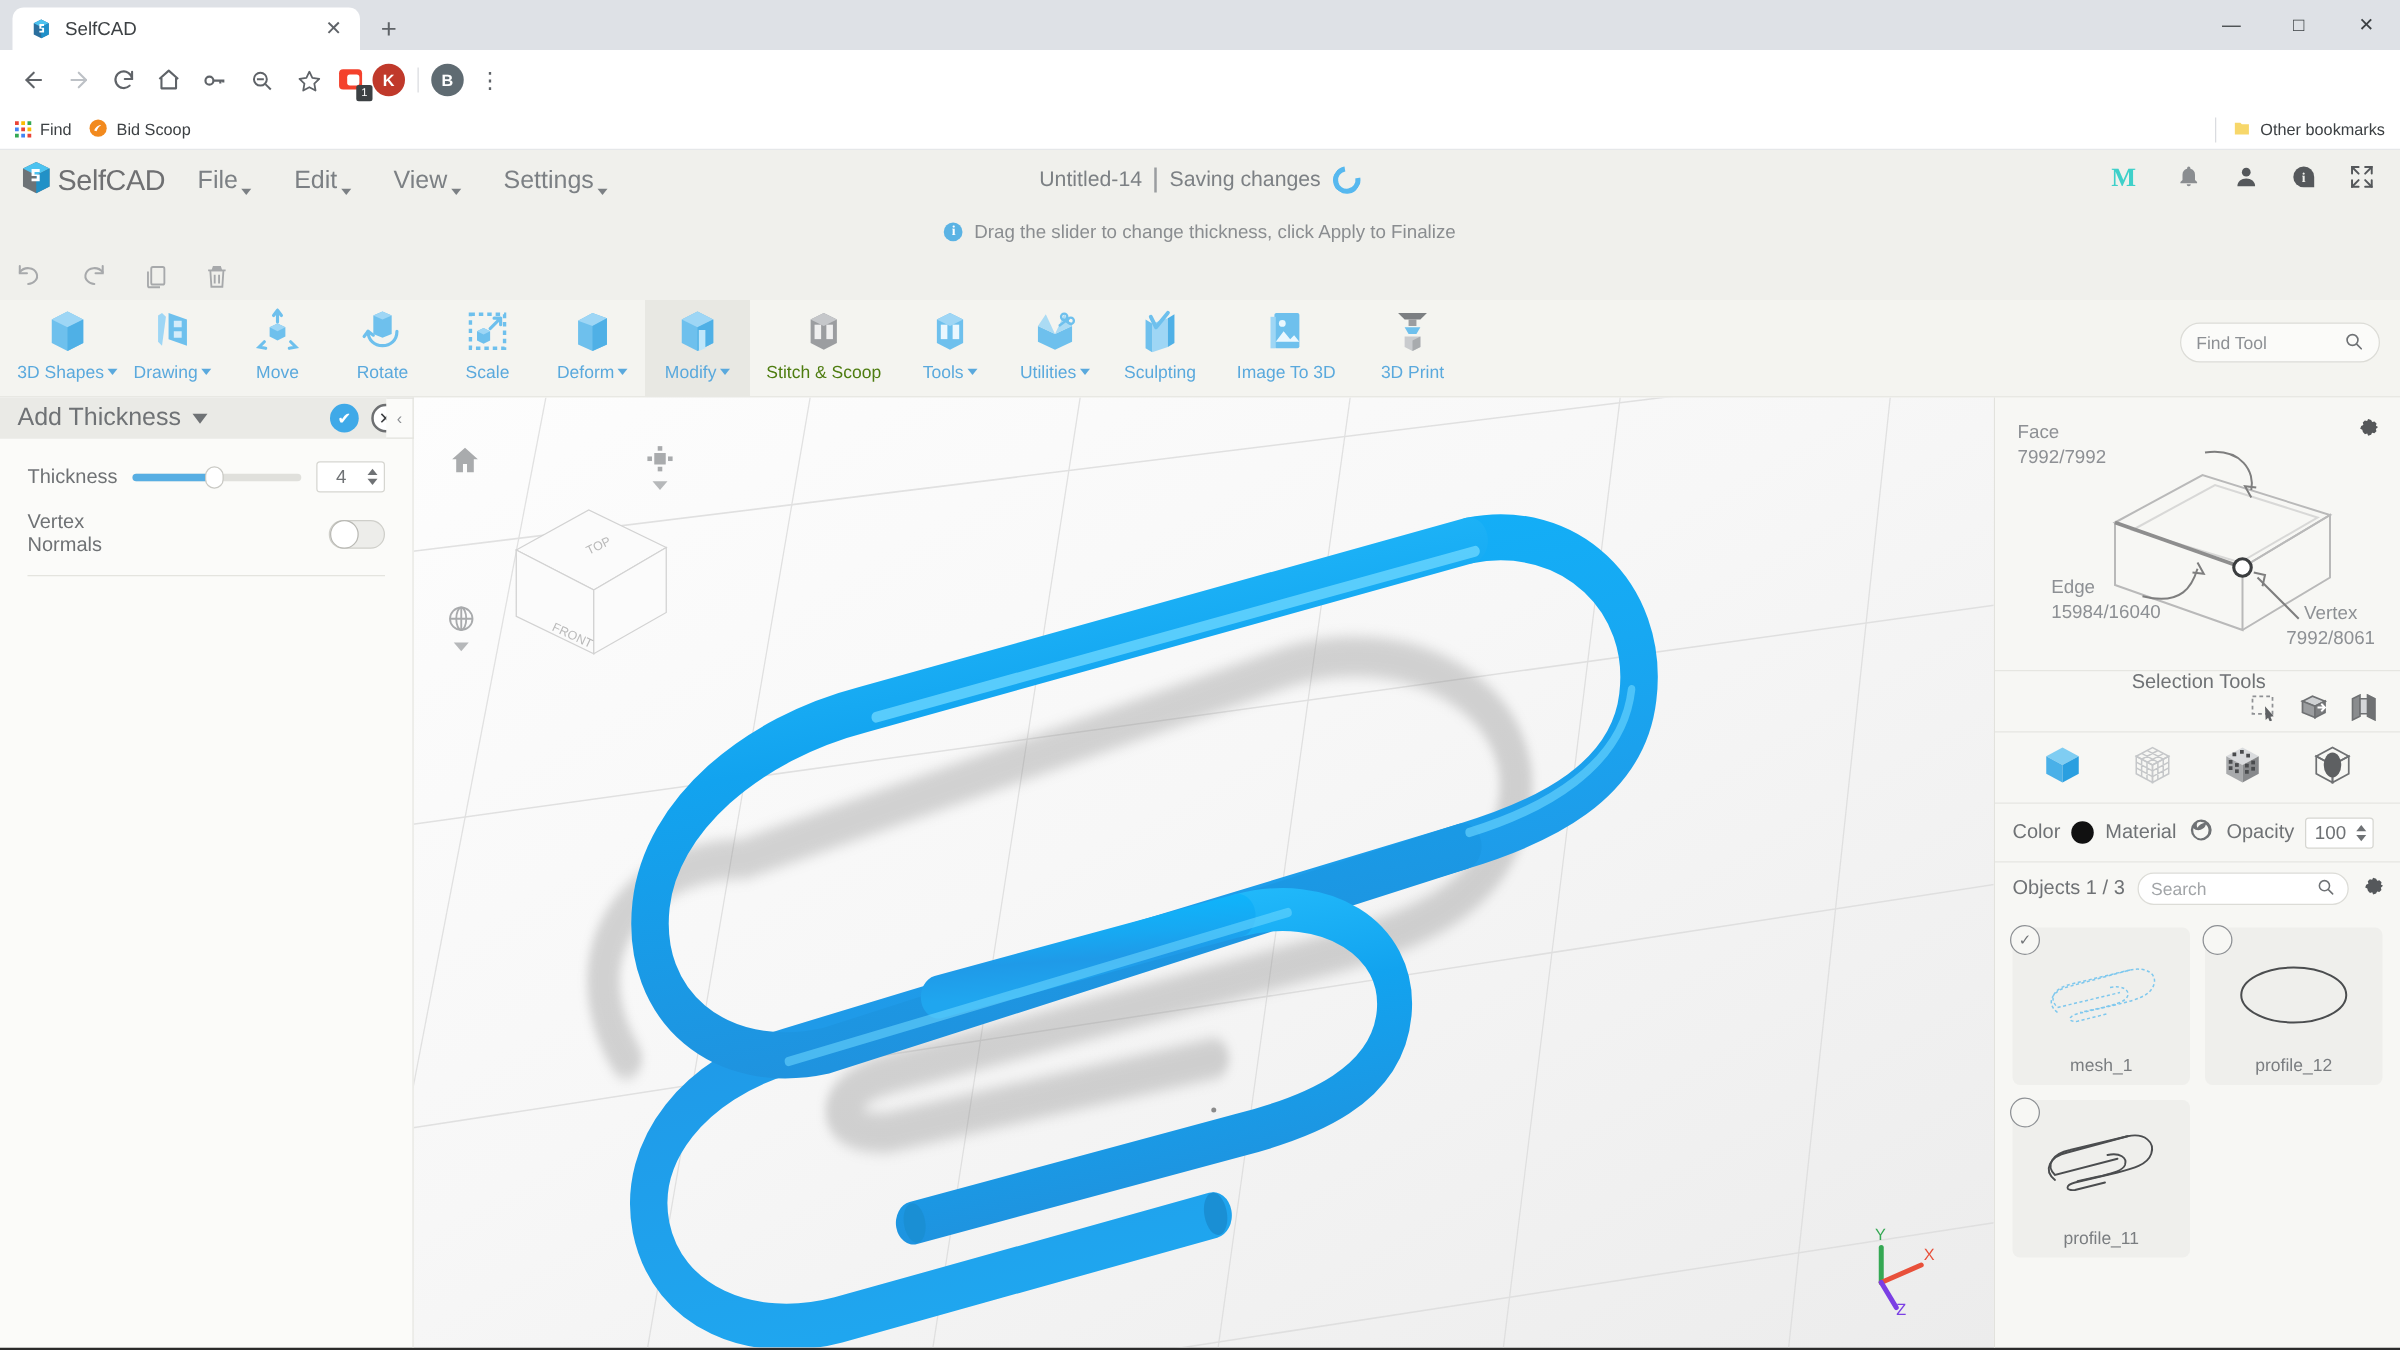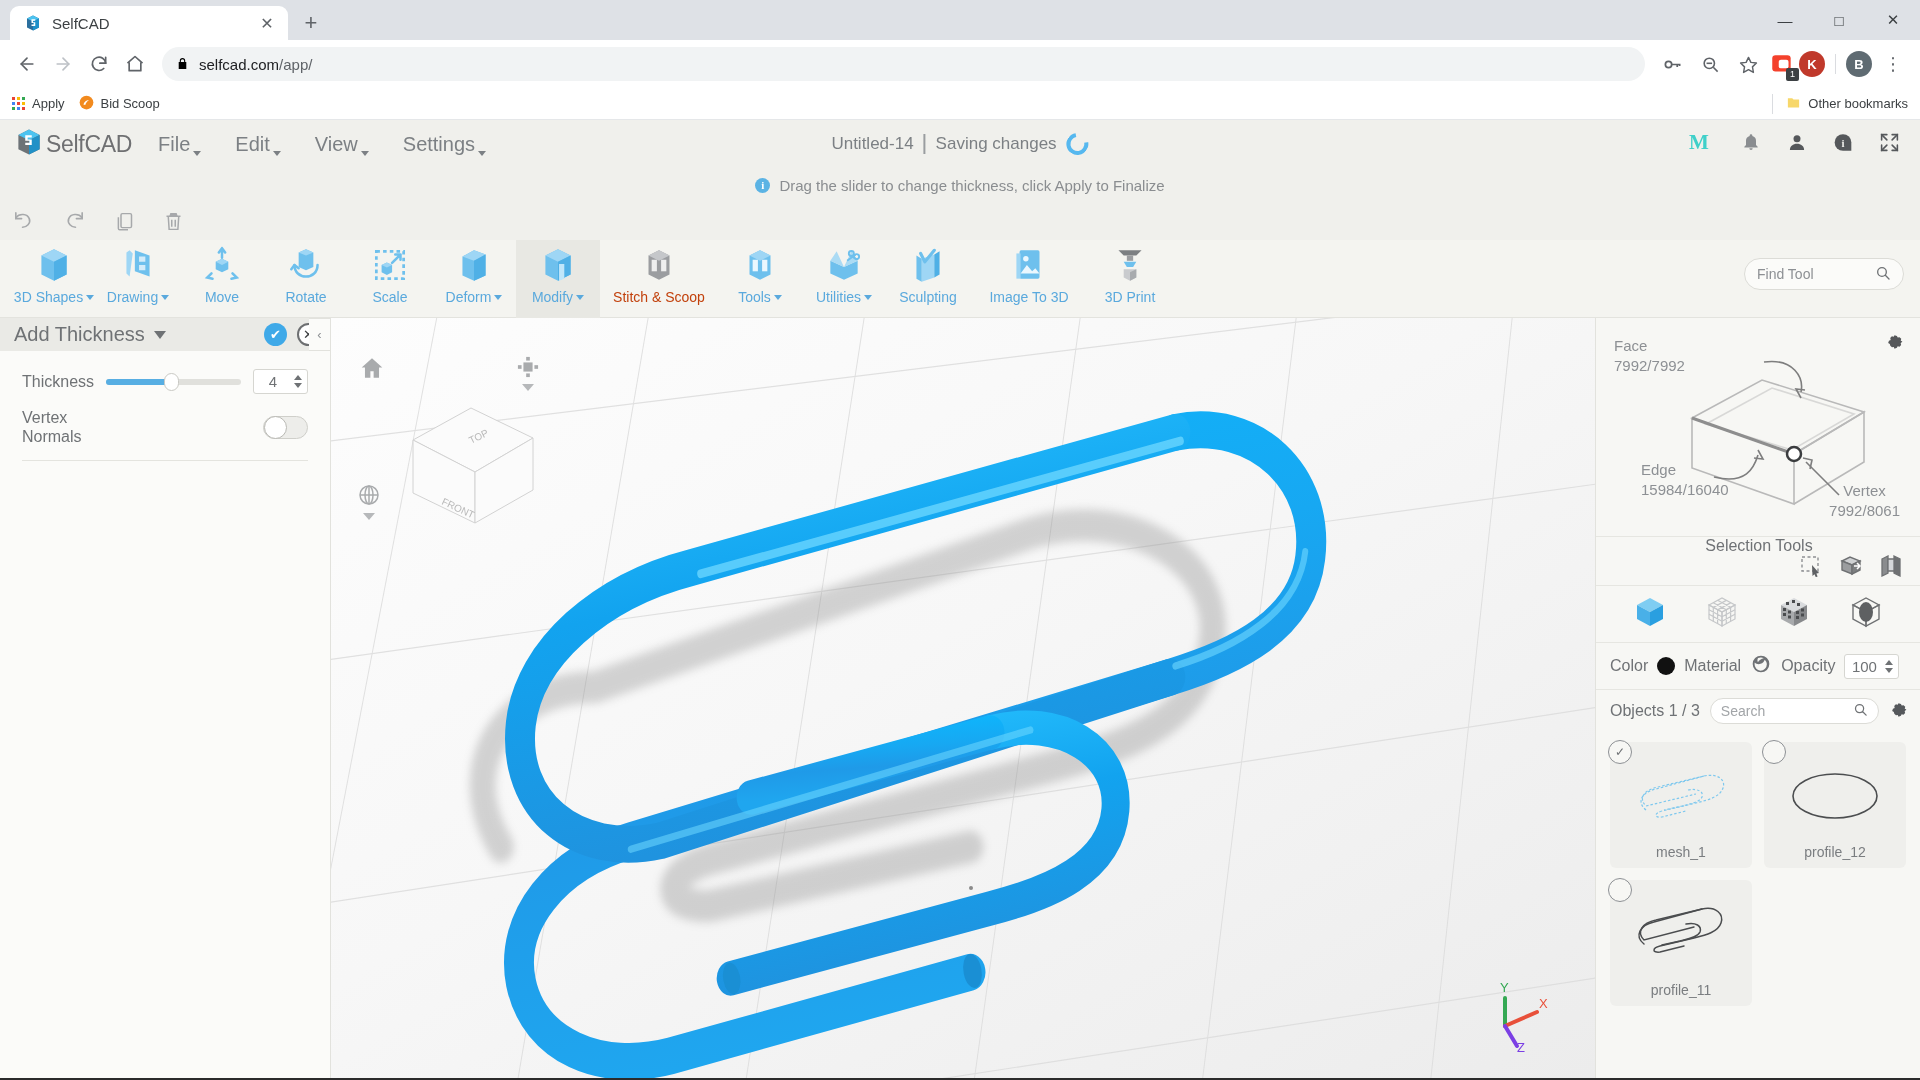--- a/index.html
+++ b/index.html
@@ -100,21 +100,21 @@
     padding-left: 12px; position: relative; border-bottom: 1px solid #e3e3de;
   }
   .tool {
     width: 84px; height: 78px; display: flex; flex-direction: column; align-items: center;
     justify-content: flex-start; padding-top: 4px; gap: 3px;
   }
   .tool.wide { width: 118px; }
   .tool.active { background: #e8e8e3; }
   .tool-ico { height: 42px; display: flex; align-items: center; justify-content: center; }
   .tool-label { font-size: 14px; color: #5aa9dd; display: flex; align-items: center; gap: 3px; white-space: nowrap; }
-  .tool-label.grey { color: #c2410c; }
+  .tool-label.grey { color: #4d7c0f; }
   .tool-label .caret { border-top-color: #5aa9dd; }
   .find-tool {
     position: absolute; right: 16px; top: 18px; width: 160px; height: 32px;
     border: 1px solid #dcdcd7; border-radius: 16px; background: #fbfbf9;
     display: flex; align-items: center; justify-content: space-between; padding: 0 12px;
     font-size: 14px; color: #8d9094;
   }
 
   .body-row { flex: 1; display: flex; position: relative; min-height: 0; }
 
@@ -252,28 +252,20 @@
         <path d="M20 11a8 8 0 1 0-2.3 6.4"></path>
         <polyline points="20 4 20 11 13 11" fill="none"></polyline>
       </svg>
   </div>
   <div class="nav-icon">
     <svg width="20" height="20" viewBox="0 0 24 24" fill="none" stroke="currentColor" stroke-width="2" stroke-linejoin="round">
         <path d="M3 11l9-8 9 8"></path>
         <path d="M5 10v10h14V10"></path>
       </svg>
   </div>
-  <div class="omnibox">
-    <span>
-      <svg width="13" height="13" viewBox="0 0 24 24" fill="currentColor">
-          <path d="M17 9V7a5 5 0 0 0-10 0v2H5v13h14V9zM9 7a3 3 0 0 1 6 0v2H9z"></path>
-        </svg>
-    </span>
-    <span class="url"><span>selfcad.com</span><span class="path">/app/</span></span>
-  </div>
   <div class="chrome-right">
     <div class="nav-icon">
       <svg width="19" height="19" viewBox="0 0 24 24" fill="currentColor">
           <circle cx="7" cy="12" r="4" fill="none" stroke="currentColor" stroke-width="2.2"></circle>
           <path d="M11 12h10v2M18 12v3" stroke="currentColor" stroke-width="2.2" fill="none"></path>
         </svg>
     </div>
     <div class="nav-icon">
       <svg width="19" height="19" viewBox="0 0 24 24" fill="none" stroke="currentColor" stroke-width="2">
           <circle cx="10.5" cy="10.5" r="6.5"></circle>
@@ -306,21 +298,21 @@
       <i style="background:#ea4335"></i>
         <i style="background:#fbbc05"></i>
         <i style="background:#34a853"></i>
       <i style="background:#4285f4"></i>
         <i style="background:#ea4335"></i>
         <i style="background:#fbbc05"></i>
       <i style="background:#34a853"></i>
         <i style="background:#4285f4"></i>
         <i style="background:#ea4335"></i>
     </span>
-    <span>Apply</span>
+    <span>Find</span>
   </div>
   <div class="bm">
     <span>
       <svg width="15" height="15" viewBox="0 0 24 24">
           <circle cx="12" cy="12" r="11" fill="#f28a1e"></circle>
           <path d="M7 15c2-5 6-7 9-7-3 2-5 5-6 8z" fill="#fff"></path>
         </svg>
     </span>
     <span>Bid Scoop</span>
   </div>

